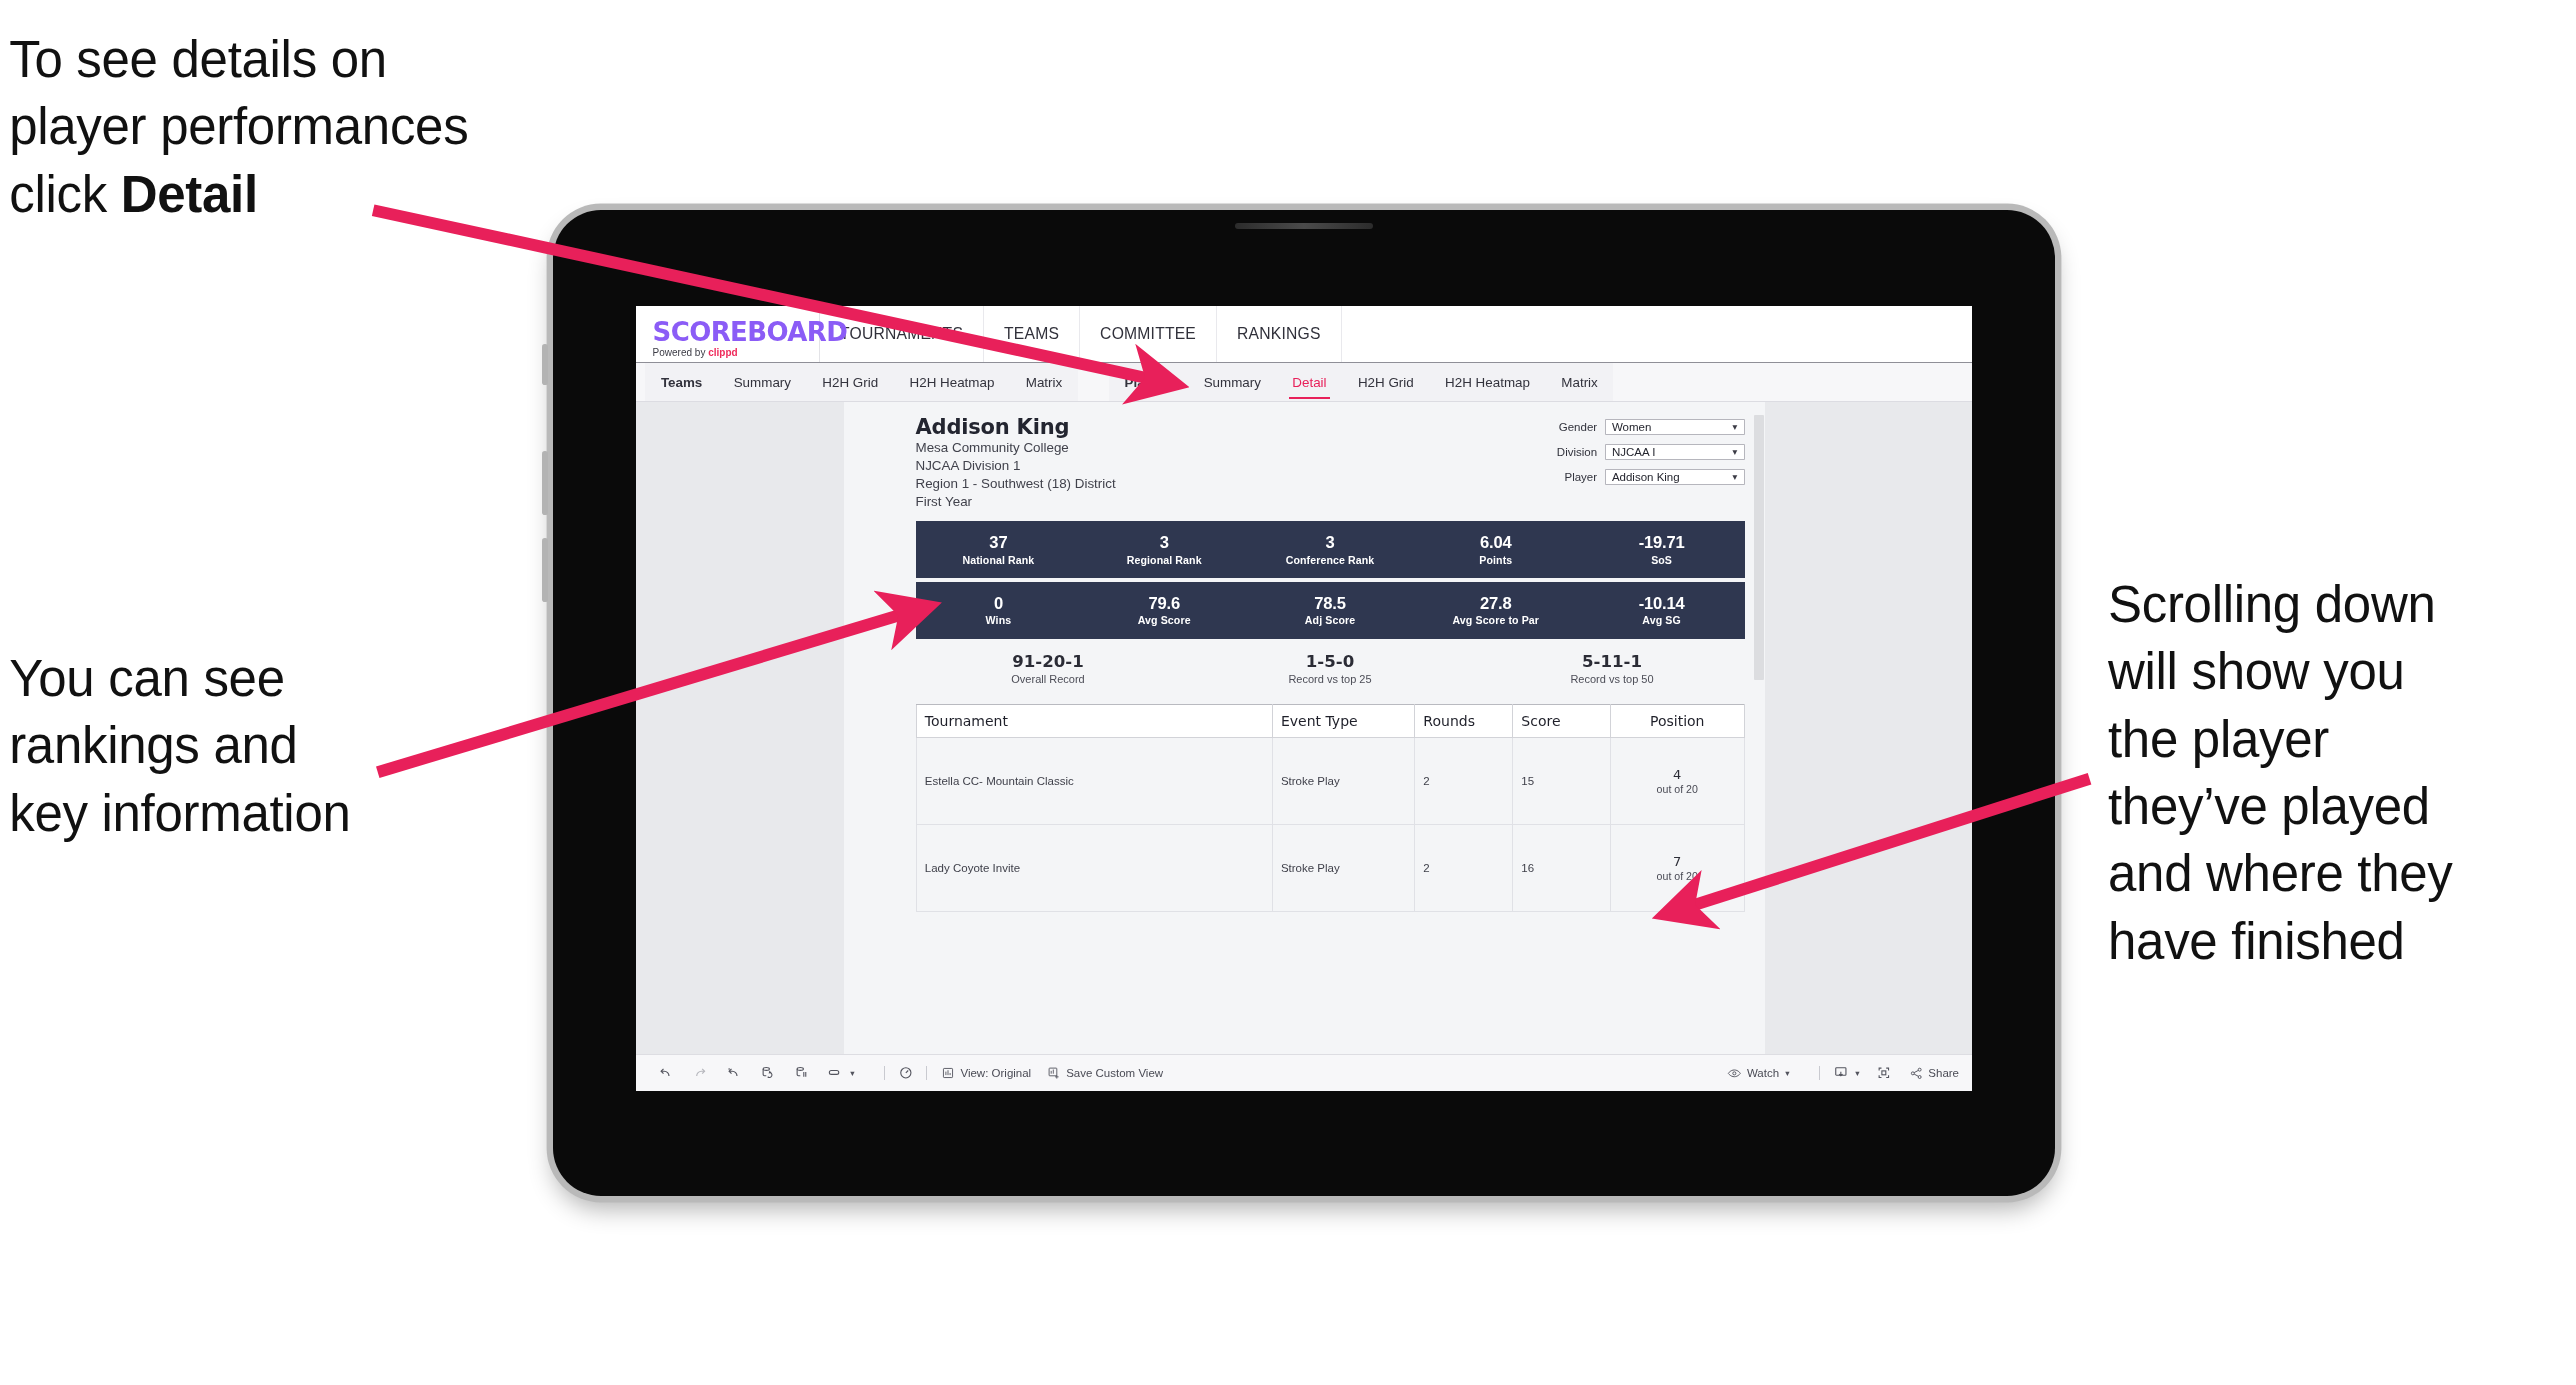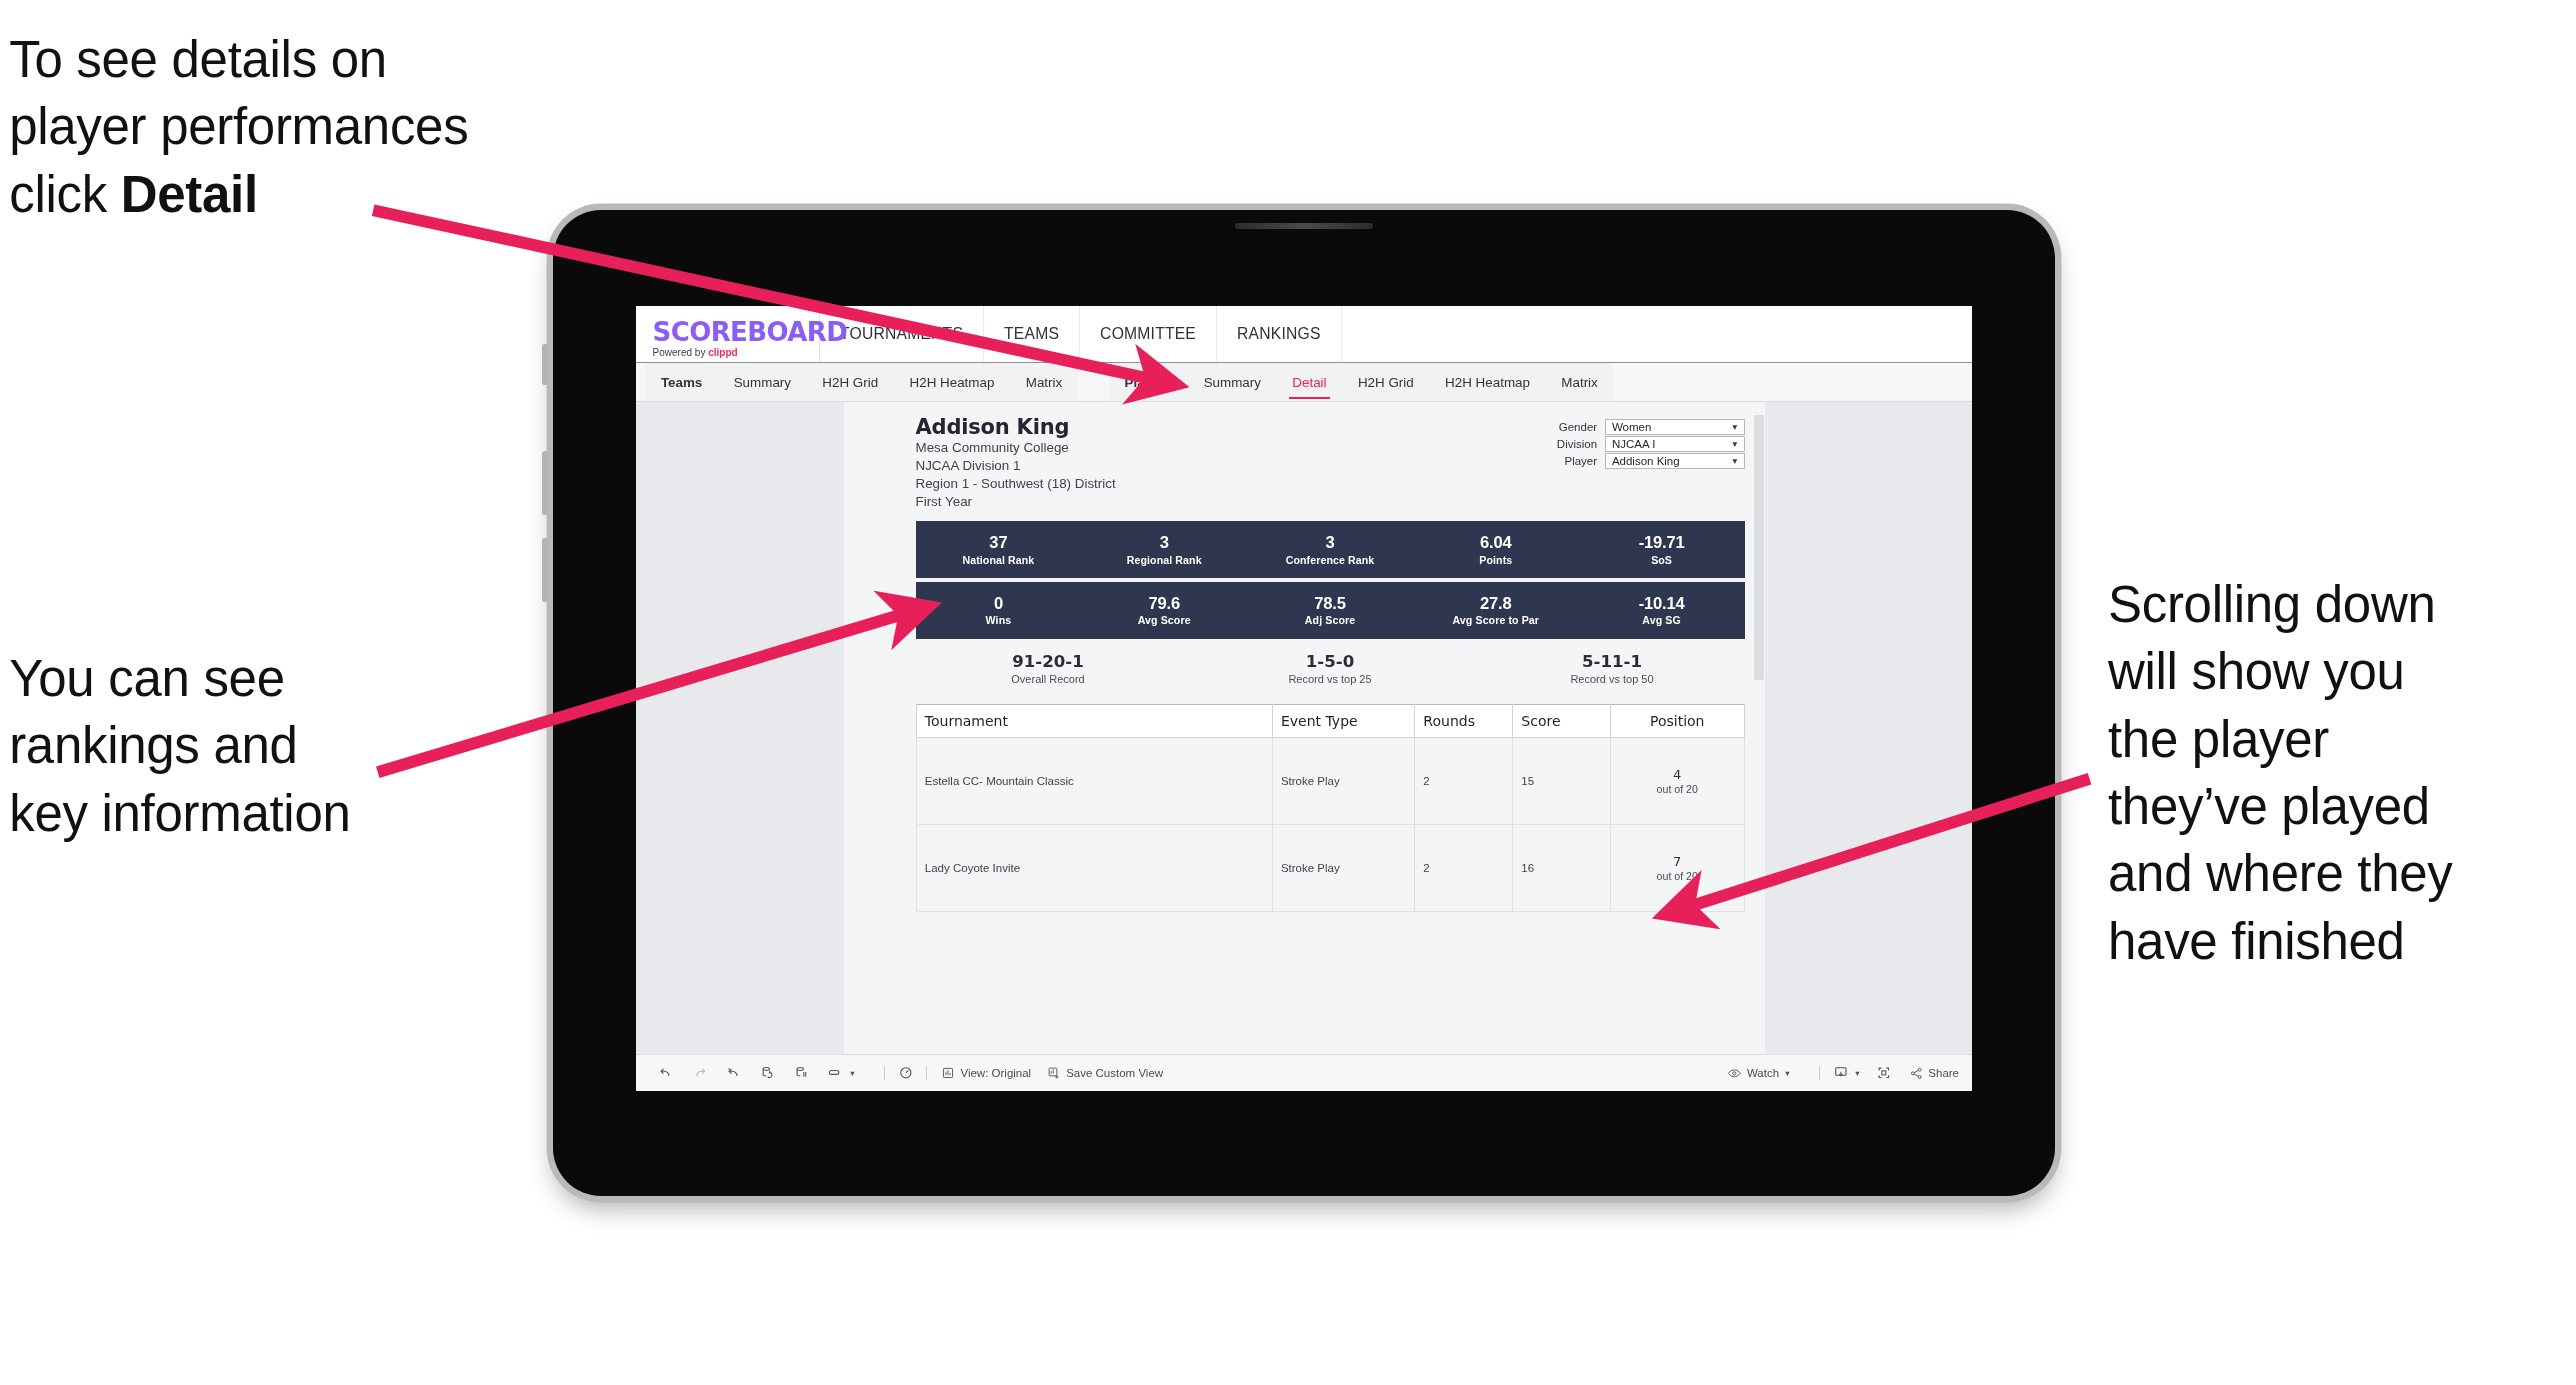--- a/index.html
+++ b/index.html
@@ -130,21 +130,21 @@
   #viz-pad { padding: 13px 20px 0 72px; }
 
   
   #player-head { display: flex; justify-content: space-between; align-items: flex-start; }
   #player-name {
     font-family: "DejaVu Sans", sans-serif;
     font-size: 21px; font-weight: 700; color: #232530; letter-spacing: -0.2px;
   }
   .player-meta { font-size: 13.4px; color: #41424c; line-height: 1.34; }
   #filters { width: 208px; padding-top: 3.7px; }
-  .filter-row { display: flex; align-items: center; justify-content: flex-end; margin-bottom: 1px; }
+  .filter-row { display: flex; align-items: center; justify-content: flex-end; margin-bottom: 9px; }
   .filter-label { font-size: 11.5px; color: #31323c; margin-right: 7.4px; }
   .filter-select {
     width: 140px; height: 16px; background: #fff;
     border: 0.9px solid #b6b6bd; border-radius: 0.9px;
     display: flex; align-items: center; justify-content: space-between;
     padding: 0 4.6px 0 6.4px;
     font-size: 11.5px; color: #25262f;
   }
   .caret { font-size: 8.3px; color: #3b3b45; line-height: 1; }
 

